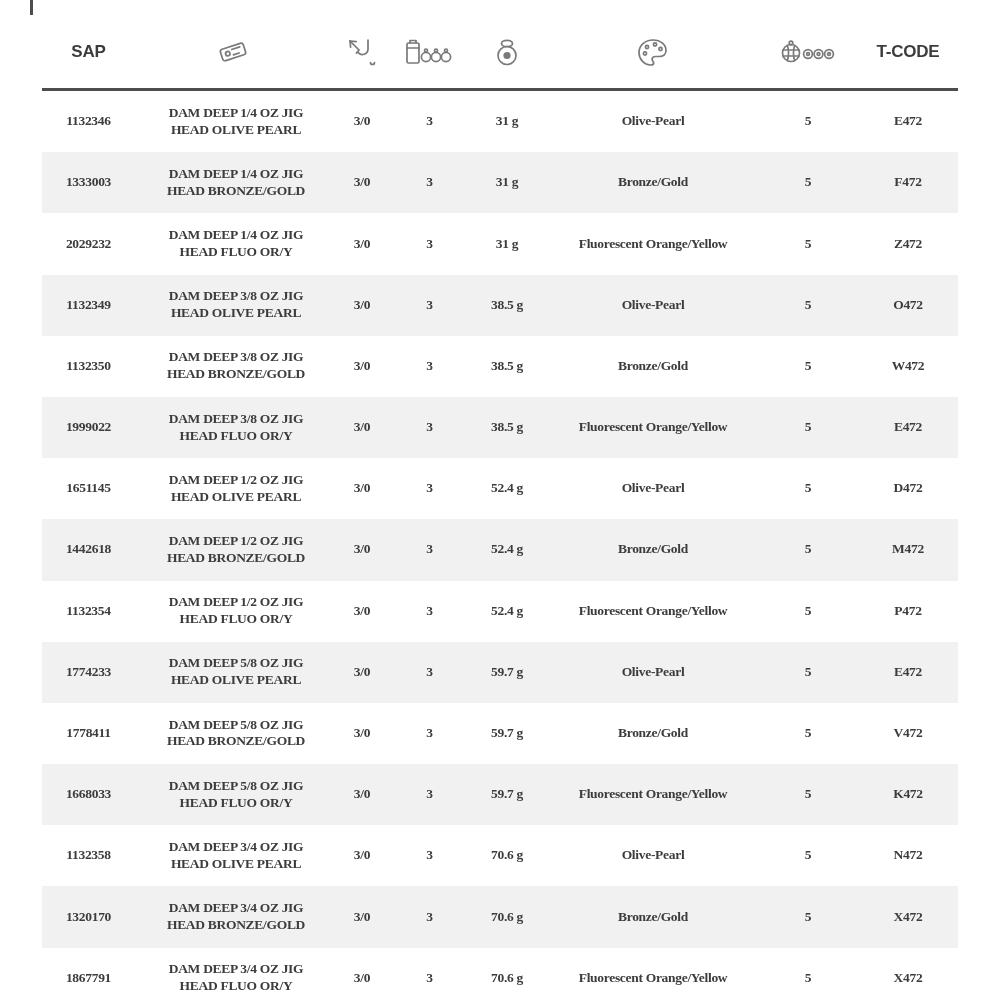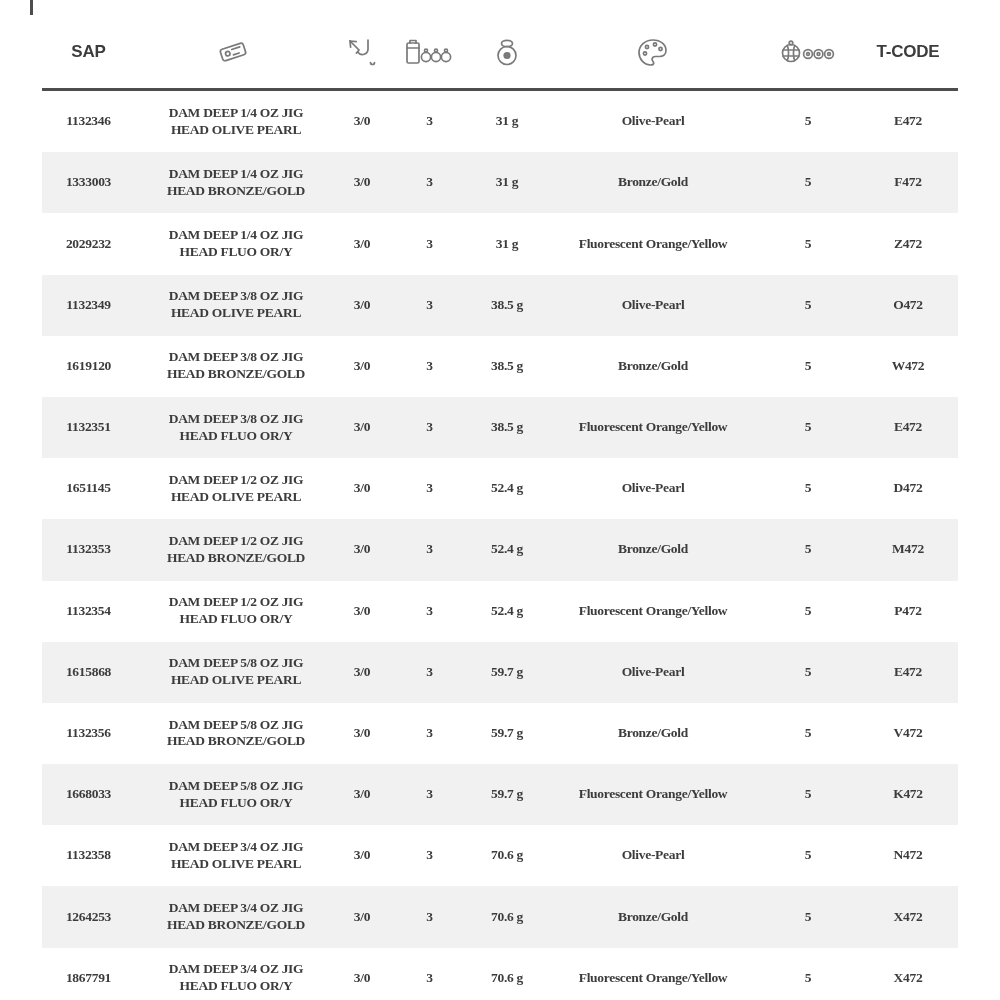--- a/index.html
+++ b/index.html
@@ -200,35 +200,35 @@
     </div>
     <div class="cell c-hook">3/0</div>
     <div class="cell c-qty">3</div>
     <div class="cell c-weight">38.5 g</div>
     <div class="cell c-color">Olive-Pearl</div>
     <div class="cell c-pack">5</div>
     <div class="cell c-tcode">O472</div>
   </div>
 
   <div class="row grid">
-    <div class="cell c-sap">1619120</div>
+    <div class="cell c-sap">1132350</div>
     <div class="cell c-desc">
       <span class="desc-line">DAM DEEP 3/8 OZ JIG</span>
       <span class="desc-line">HEAD BRONZE/GOLD</span>
     </div>
     <div class="cell c-hook">3/0</div>
     <div class="cell c-qty">3</div>
     <div class="cell c-weight">38.5 g</div>
     <div class="cell c-color">Bronze/Gold</div>
     <div class="cell c-pack">5</div>
     <div class="cell c-tcode">W472</div>
   </div>
 
   <div class="row grid">
-    <div class="cell c-sap">1132351</div>
+    <div class="cell c-sap">1999022</div>
     <div class="cell c-desc">
       <span class="desc-line">DAM DEEP 3/8 OZ JIG</span>
       <span class="desc-line">HEAD FLUO OR/Y</span>
     </div>
     <div class="cell c-hook">3/0</div>
     <div class="cell c-qty">3</div>
     <div class="cell c-weight">38.5 g</div>
     <div class="cell c-color">Fluorescent Orange/Yellow</div>
     <div class="cell c-pack">5</div>
     <div class="cell c-tcode">E472</div>
@@ -242,21 +242,21 @@
     </div>
     <div class="cell c-hook">3/0</div>
     <div class="cell c-qty">3</div>
     <div class="cell c-weight">52.4 g</div>
     <div class="cell c-color">Olive-Pearl</div>
     <div class="cell c-pack">5</div>
     <div class="cell c-tcode">D472</div>
   </div>
 
   <div class="row grid">
-    <div class="cell c-sap">1132353</div>
+    <div class="cell c-sap">1442618</div>
     <div class="cell c-desc">
       <span class="desc-line">DAM DEEP 1/2 OZ JIG</span>
       <span class="desc-line">HEAD BRONZE/GOLD</span>
     </div>
     <div class="cell c-hook">3/0</div>
     <div class="cell c-qty">3</div>
     <div class="cell c-weight">52.4 g</div>
     <div class="cell c-color">Bronze/Gold</div>
     <div class="cell c-pack">5</div>
     <div class="cell c-tcode">M472</div>
@@ -270,35 +270,35 @@
     </div>
     <div class="cell c-hook">3/0</div>
     <div class="cell c-qty">3</div>
     <div class="cell c-weight">52.4 g</div>
     <div class="cell c-color">Fluorescent Orange/Yellow</div>
     <div class="cell c-pack">5</div>
     <div class="cell c-tcode">P472</div>
   </div>
 
   <div class="row grid">
-    <div class="cell c-sap">1615868</div>
+    <div class="cell c-sap">1774233</div>
     <div class="cell c-desc">
       <span class="desc-line">DAM DEEP 5/8 OZ JIG</span>
       <span class="desc-line">HEAD OLIVE PEARL</span>
     </div>
     <div class="cell c-hook">3/0</div>
     <div class="cell c-qty">3</div>
     <div class="cell c-weight">59.7 g</div>
     <div class="cell c-color">Olive-Pearl</div>
     <div class="cell c-pack">5</div>
     <div class="cell c-tcode">E472</div>
   </div>
 
   <div class="row grid">
-    <div class="cell c-sap">1132356</div>
+    <div class="cell c-sap">1778411</div>
     <div class="cell c-desc">
       <span class="desc-line">DAM DEEP 5/8 OZ JIG</span>
       <span class="desc-line">HEAD BRONZE/GOLD</span>
     </div>
     <div class="cell c-hook">3/0</div>
     <div class="cell c-qty">3</div>
     <div class="cell c-weight">59.7 g</div>
     <div class="cell c-color">Bronze/Gold</div>
     <div class="cell c-pack">5</div>
     <div class="cell c-tcode">V472</div>
@@ -326,21 +326,21 @@
     </div>
     <div class="cell c-hook">3/0</div>
     <div class="cell c-qty">3</div>
     <div class="cell c-weight">70.6 g</div>
     <div class="cell c-color">Olive-Pearl</div>
     <div class="cell c-pack">5</div>
     <div class="cell c-tcode">N472</div>
   </div>
 
   <div class="row grid">
-    <div class="cell c-sap">1264253</div>
+    <div class="cell c-sap">1320170</div>
     <div class="cell c-desc">
       <span class="desc-line">DAM DEEP 3/4 OZ JIG</span>
       <span class="desc-line">HEAD BRONZE/GOLD</span>
     </div>
     <div class="cell c-hook">3/0</div>
     <div class="cell c-qty">3</div>
     <div class="cell c-weight">70.6 g</div>
     <div class="cell c-color">Bronze/Gold</div>
     <div class="cell c-pack">5</div>
     <div class="cell c-tcode">X472</div>

